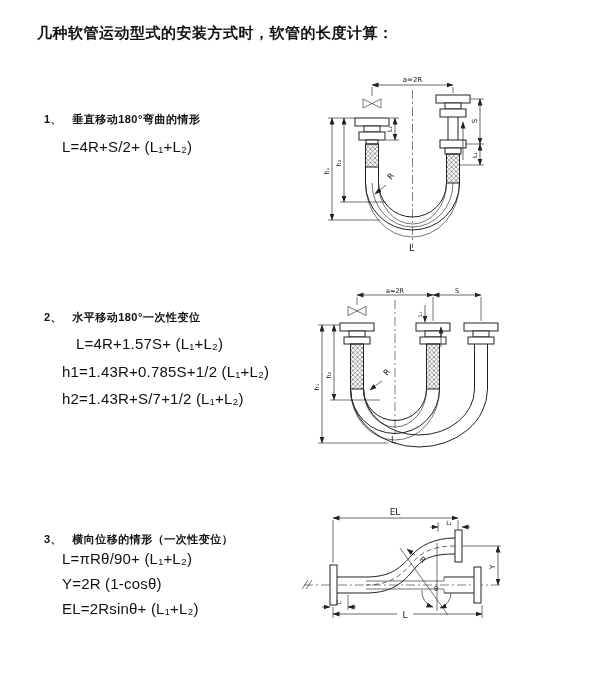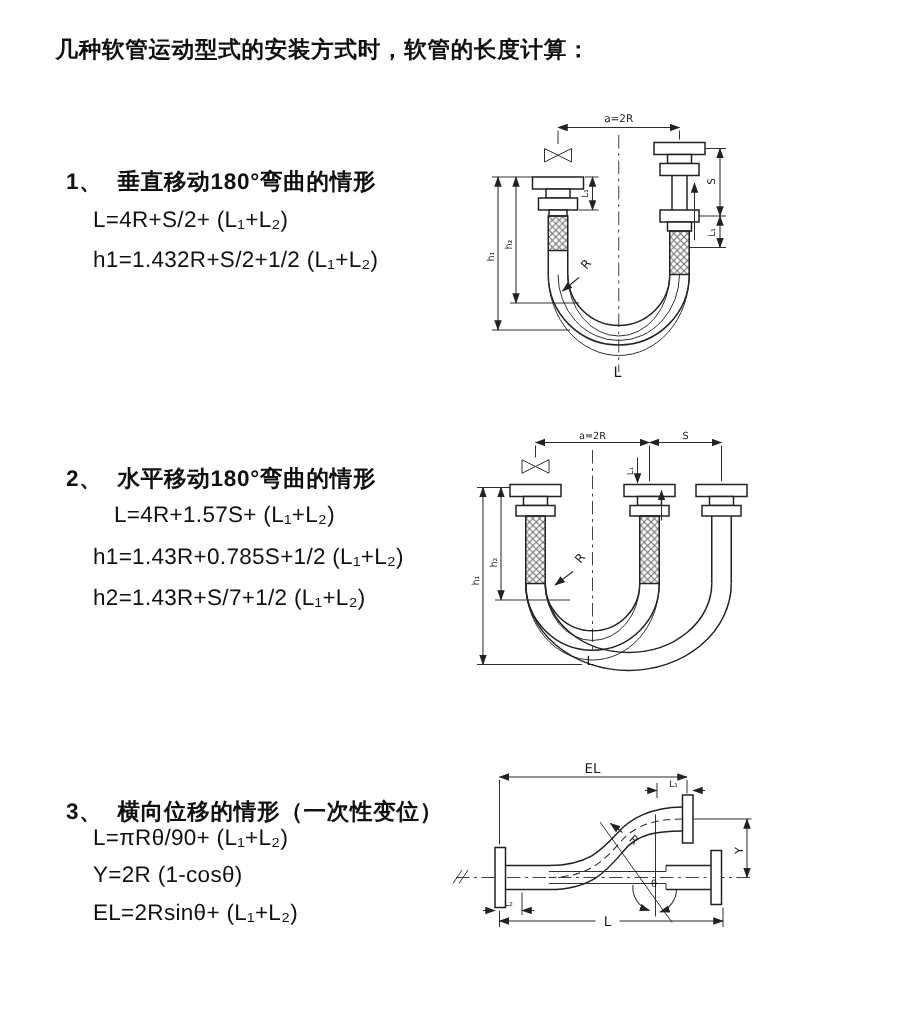--- a/index.html
+++ b/index.html
@@ -1,19 +1,19 @@
 <!DOCTYPE html>
 <html><head>
 <meta charset="utf-8">
 <style>
   html,body{margin:0;padding:0;background:#fff;}
   .page{position:relative;width:550px;height:675px;background:#ffffff;overflow:hidden;
         font-family:"Liberation Sans","DejaVu Sans",sans-serif;color:#111;}
   .title{position:absolute;left:37px;top:24px;font-size:15px;font-weight:700;letter-spacing:.5px;white-space:nowrap;}
-  .heading{position:absolute;font-size:15px;font-weight:700;letter-spacing:.5px;white-space:nowrap;}
+  .heading{position:absolute;font-size:11px;font-weight:700;letter-spacing:.5px;white-space:nowrap;}
   .heading .ht{margin-left:10px;}
   .formula{position:absolute;font-size:15px;font-weight:400;letter-spacing:.2px;white-space:nowrap;}
   svg{position:absolute;overflow:visible;}
   svg text{font-family:"DejaVu Sans",sans-serif;fill:#161616;}
   .ln{stroke:#222;stroke-width:1;fill:none;}
   .thin{stroke:#2a2a2a;stroke-width:.65;fill:none;}
   .dim{stroke:#2a2a2a;stroke-width:.7;fill:none;}
   .cl{stroke:#2a2a2a;stroke-width:.6;fill:none;stroke-dasharray:9 3 2 3;}
   .hd{stroke:#2a2a2a;stroke-width:.7;fill:none;stroke-dasharray:5 3;}
   .hose{fill:url(#braid);stroke:#222;stroke-width:1;}
@@ -34,24 +34,23 @@
       </pattern>
     </defs>
   </svg>
 
   <div class="title">几种软管运动型式的安装方式时，软管的长度计算：</div>
 
   <div class="heading" style="left:44px;top:112px">
     <span>1、</span><span class="ht">垂直移动180°弯曲的情形</span>
   </div>
   <div class="formula" style="left:62px;top:138px">L=4R+S/2+ (L₁+L₂)</div>
-  <div class="formula" style="left:62px;top:165px">h1=1.432R+S/2+1/2 (L₁+L₂)</div>
 
   <div class="heading" style="left:44px;top:310px">
-    <span>2、</span><span class="ht">水平移动180°弯曲的情形</span>
+    <span>2、</span><span class="ht">水平移动180°一次性变位</span>
   </div>
   <div class="formula" style="left:76px;top:335px">L=4R+1.57S+ (L₁+L₂)</div>
   <div class="formula" style="left:62px;top:363px">h1=1.43R+0.785S+1/2 (L₁+L₂)</div>
   <div class="formula" style="left:62px;top:390px">h2=1.43R+S/7+1/2 (L₁+L₂)</div>
 
   <div class="heading" style="left:44px;top:532px">
     <span>3、</span><span class="ht">横向位移的情形（一次性变位）</span>
   </div>
   <div class="formula" style="left:62px;top:550px">L=πRθ/90+ (L₁+L₂)</div>
   <div class="formula" style="left:62px;top:575px">Y=2R (1-cosθ)</div>

